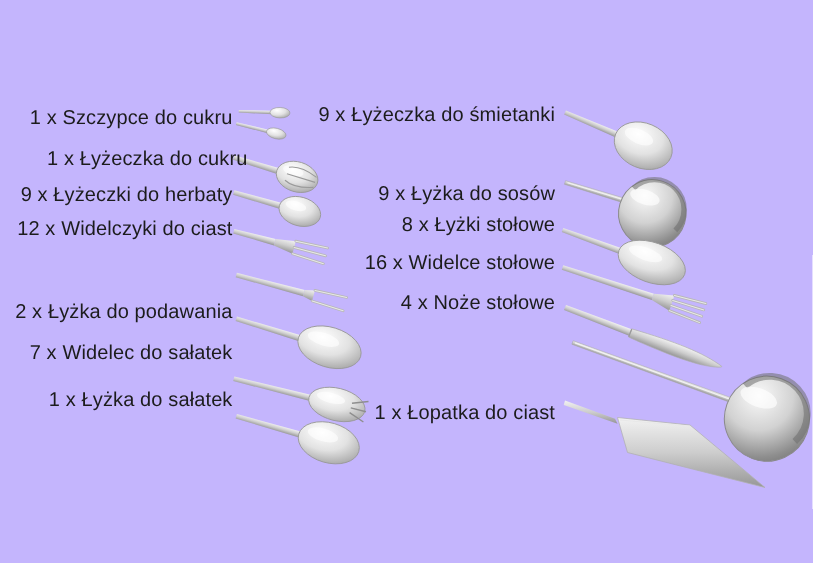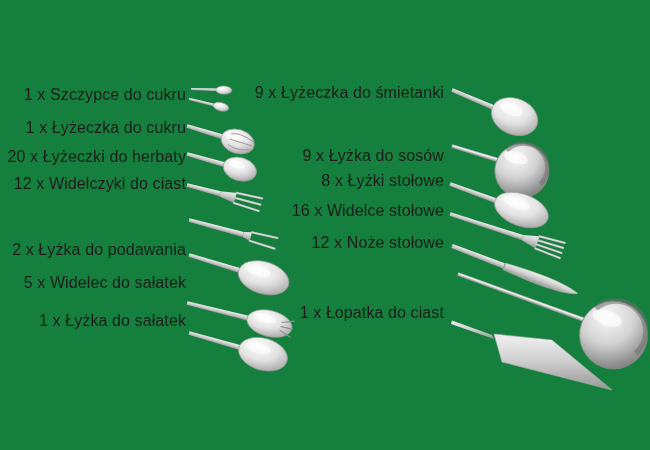--- a/index.html
+++ b/index.html
@@ -1,19 +1,19 @@
 <!DOCTYPE html>
 <html><head>
 <meta charset="utf-8">
 <style>
   html,body{margin:0;padding:0;background:#ffffff;}
   #stage{
     position:relative;
     width:650px;height:450px;
-    background:#15803d;
+    background:#c4b5fd;
     overflow:hidden;
     font-family:"Liberation Sans", sans-serif;
   }
   #cutlery{position:absolute;left:0;top:0;}
   .lbl{
     position:absolute;
     white-space:nowrap;
     font-size:16px;
     line-height:18px;
     color:#1c1c1c;
@@ -147,27 +147,27 @@
         <ellipse cx="155.1" cy="-9.520000000000001" rx="15.3" ry="7.48" fill="#ffffff" opacity="0.65"></ellipse>
       </g>
       <g transform="translate(452,322) rotate(0)">
         <path d="M0,-1.6 L40,13 L42,17 L-1,2 Z" fill="url(#metal)"></path>
         <path d="M42,12 L100,18 L160,68 L50,40 Z" fill="url(#metal)" stroke="#b0b0b0" stroke-width="0.6"></path>
         <line x1="44" y1="14" x2="100" y2="19" stroke="#e8e8e8" stroke-width="1"></line>
       </g>
     </svg>
 
   <div class="lbl" style="right:464px;top:86px">1 x Szczypce do cukru</div>
-  <div class="lbl" style="right:464px;top:119px">1 x Łyżeczka do cukru</div>
-  <div class="lbl" style="right:464px;top:148px">20 x Łyżeczki do herbaty</div>
+  <div class="lbl" style="right:452px;top:119px">1 x Łyżeczka do cukru</div>
+  <div class="lbl" style="right:464px;top:148px">9 x Łyżeczki do herbaty</div>
   <div class="lbl" style="right:464px;top:175px">12 x Widelczyki do ciast</div>
   <div class="lbl" style="right:464px;top:241px">2 x Łyżka do podawania</div>
-  <div class="lbl" style="right:464px;top:274px">5 x Widelec do sałatek</div>
+  <div class="lbl" style="right:464px;top:274px">7 x Widelec do sałatek</div>
   <div class="lbl" style="right:464px;top:312px">1 x Łyżka do sałatek</div>
 
   <div class="lbl" style="right:206px;top:84px">9 x Łyżeczka do śmietanki</div>
   <div class="lbl" style="right:206px;top:147px">9 x Łyżka do sosów</div>
   <div class="lbl" style="right:206px;top:172px">8 x Łyżki stołowe</div>
   <div class="lbl" style="right:206px;top:202px">16 x Widelce stołowe</div>
-  <div class="lbl" style="right:206px;top:234px">12 x Noże stołowe</div>
-  <div class="lbl" style="right:206px;top:304px">1 x Łopatka do ciast</div>
+  <div class="lbl" style="right:206px;top:234px">4 x Noże stołowe</div>
+  <div class="lbl" style="right:206px;top:322px">1 x Łopatka do ciast</div>
 
 </div>
 
 </body></html>

